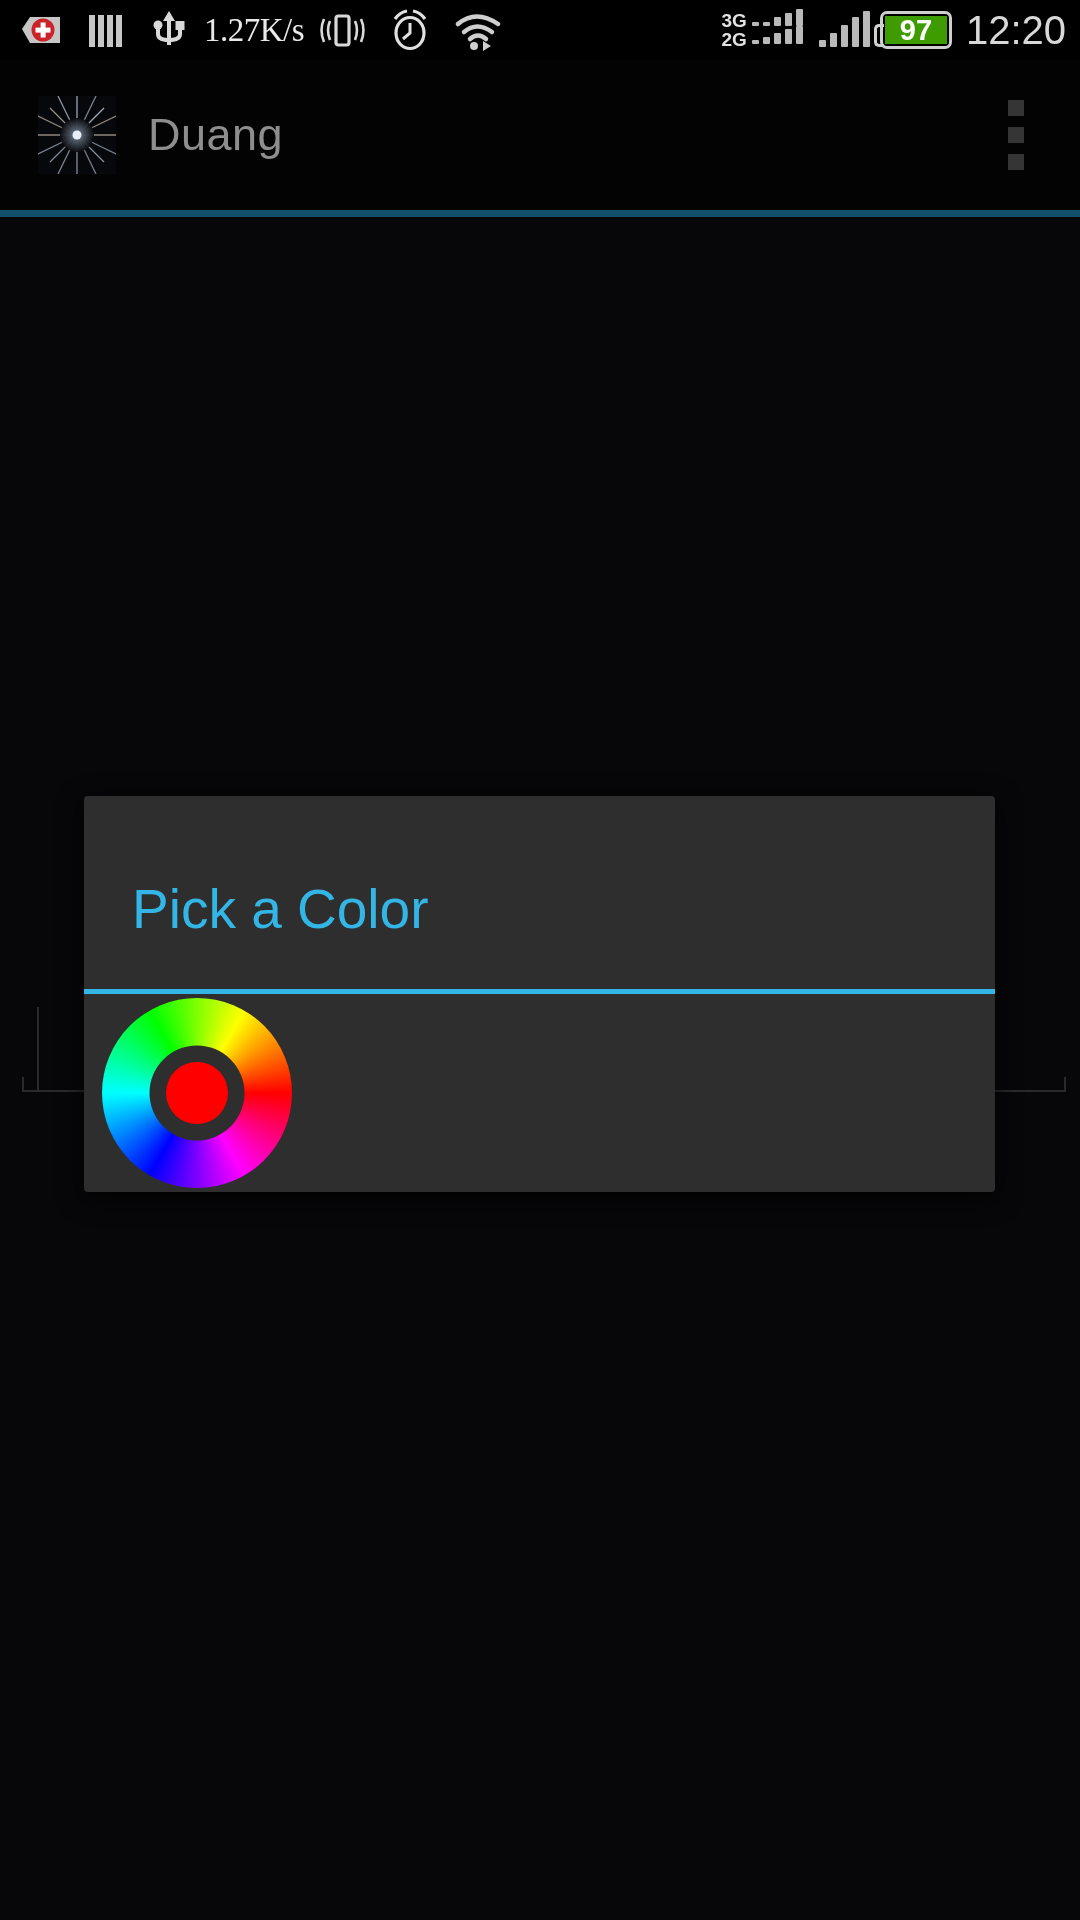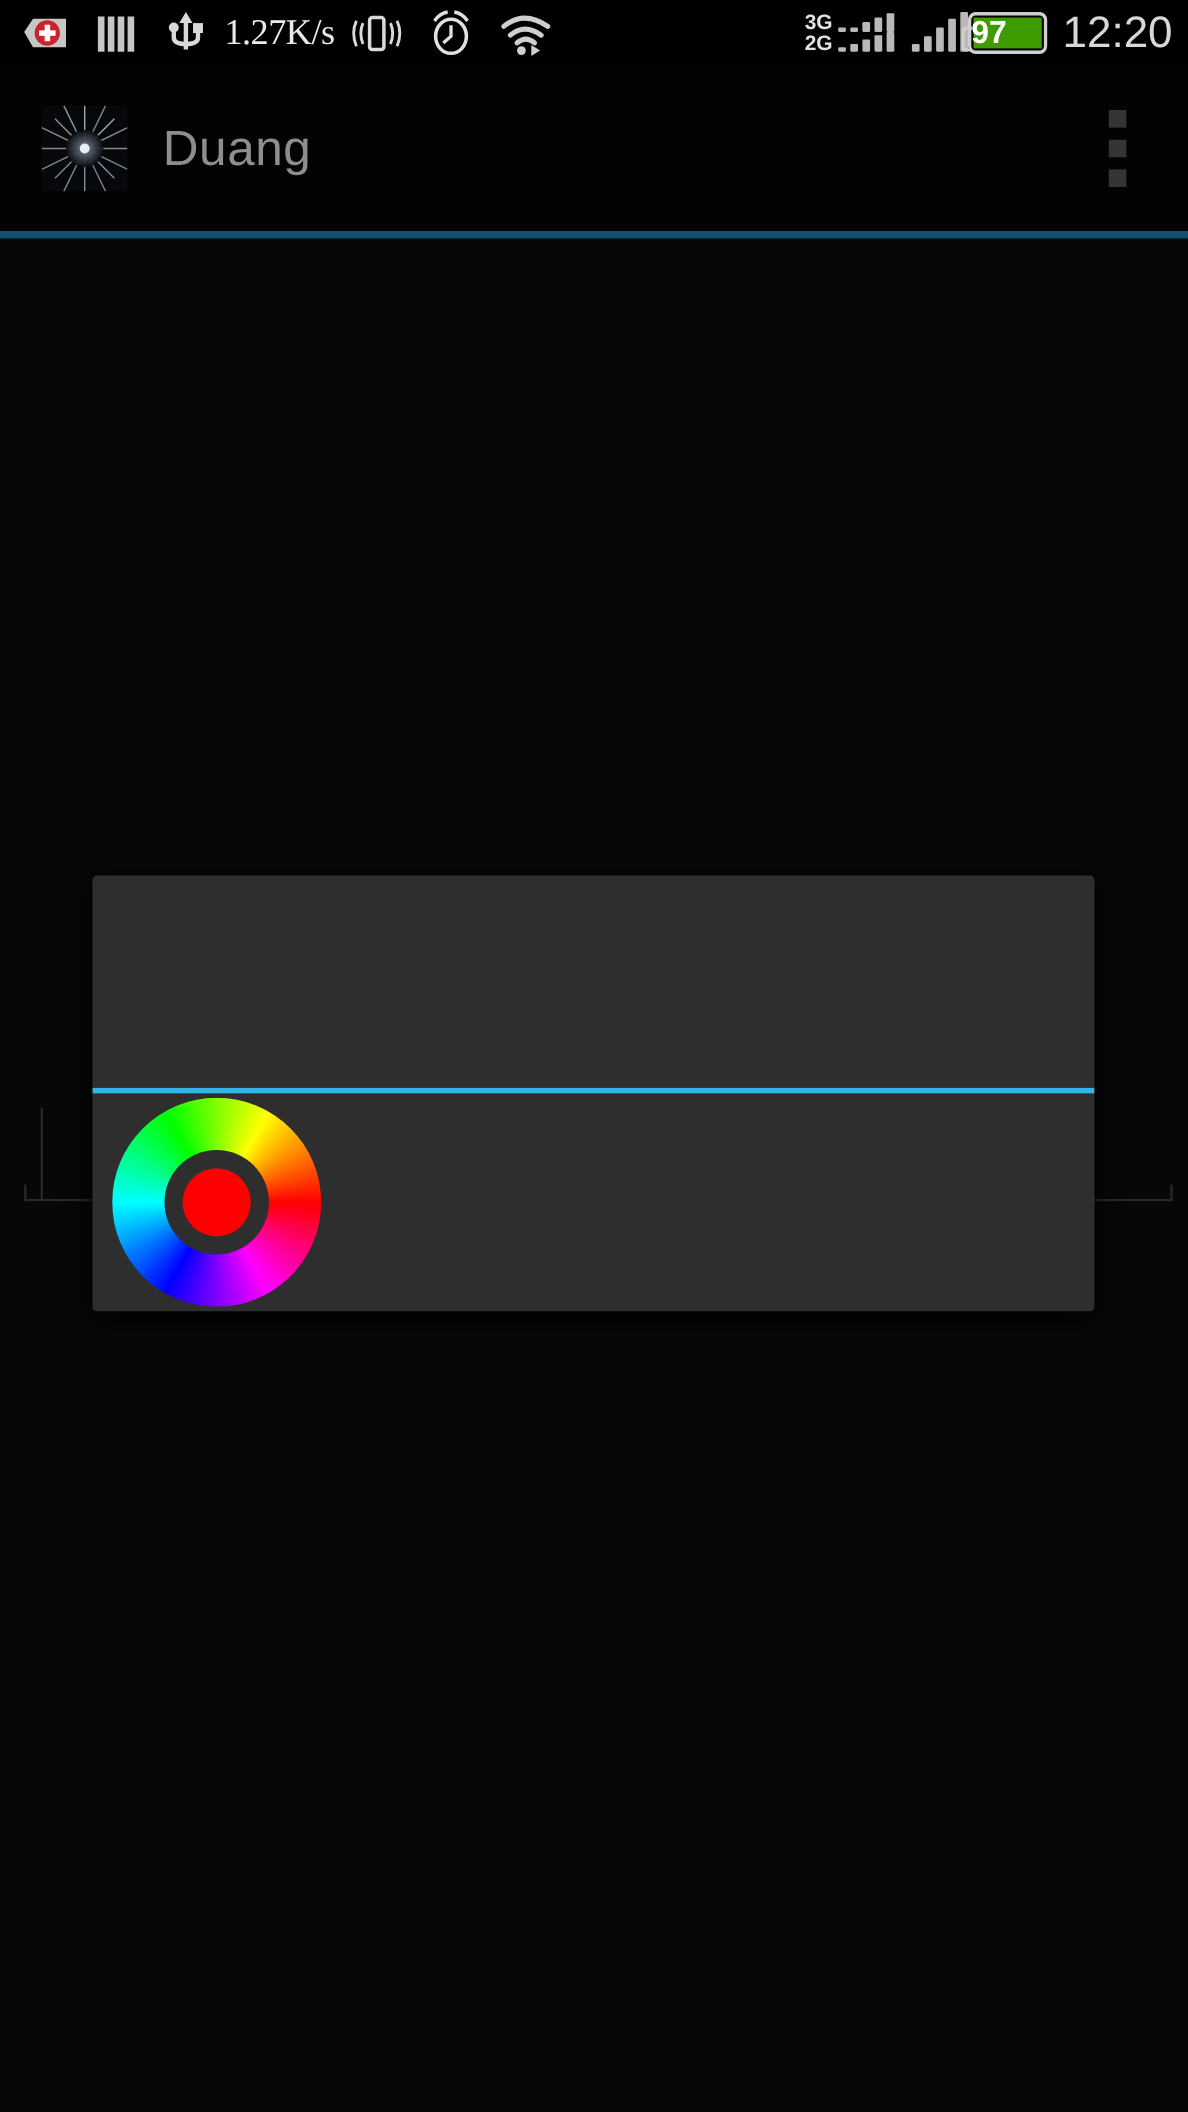--- a/index.html
+++ b/index.html
@@ -25,27 +25,28 @@
   }
   #status-clock{
     color:#d8d8d8; font-size:40px; letter-spacing:0px; margin-left:14px;
     font-family:"Liberation Sans", sans-serif;
   }
 
   
   .bars{ display:flex; align-items:flex-end; height:34px; gap:4px; }
   .bars i{ display:block; width:7px; background:#b9b9b9; border-radius:1px; }
 
-  .gnet{ display:flex; align-items:center; gap:5px; margin-left:10px;}
+  .gnet{ display:flex; align-items:flex-start; gap:5px; margin-left:10px;}
   .gnet-lbls{ display:flex; flex-direction:column; line-height:1.0; }
   .gnet-lbls span{ color:#e2e2e2; font-size:19px; font-weight:bold; letter-spacing:0px;}
 
   .batt{
     position:relative; width:72px; height:38px; border:3px solid #cfcfcf;
-    border-radius:7px; display:flex; align-items:center; 
+    border-radius:7px; display:flex; align-items:center; justify-content:center;
+    margin-left:10px;
   }
   .batt:before{
     content:""; position:absolute; left:-9px; top:10px; width:7px; height:17px;
     border:3px solid #cfcfcf; border-right:none; border-radius:5px 0 0 5px;
   }
   .batt-fill{
     position:absolute; left:2px; top:2px; bottom:2px; width:calc(100% - 4px);
     background:#3f9c00;
   }
   .batt-txt{ position:relative; color:#fff; font-size:29px; font-weight:bold; line-height:1; }
@@ -287,20 +288,21 @@
 
 <div id="bg-content">
   <div id="bg-frame-v"></div>
   <div id="bg-frame-h"></div>
   <div id="bg-frame-cap-l"></div>
   <div id="bg-frame-cap-r"></div>
 </div>
 
 <div id="color-dialog">
 
+  <div id="dialog-title" style="color: rgb(51, 181, 229);">Pick a Color</div>
 
   <div id="dialog-divider" style="background: rgb(51, 181, 229);"></div>
 
   <div id="dialog-body">
     <div id="color-wheel">
       <div id="color-wheel-hole"></div>
       <div id="selected-swatch" style="background: rgb(255, 0, 0);"></div>
     </div>
   </div>
 </div>

